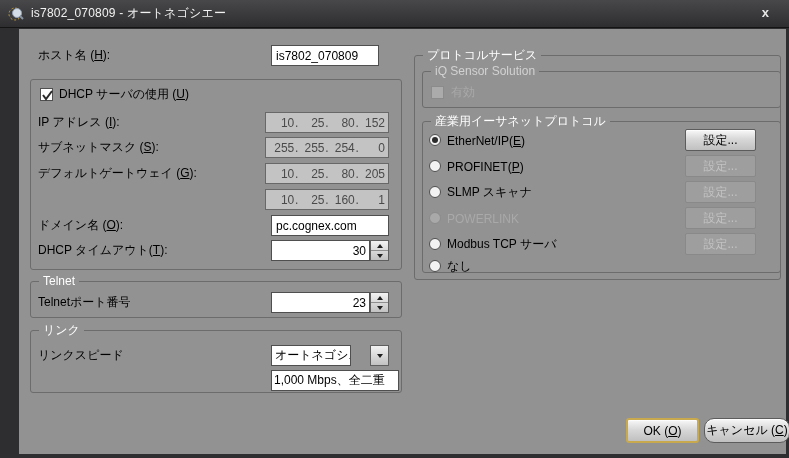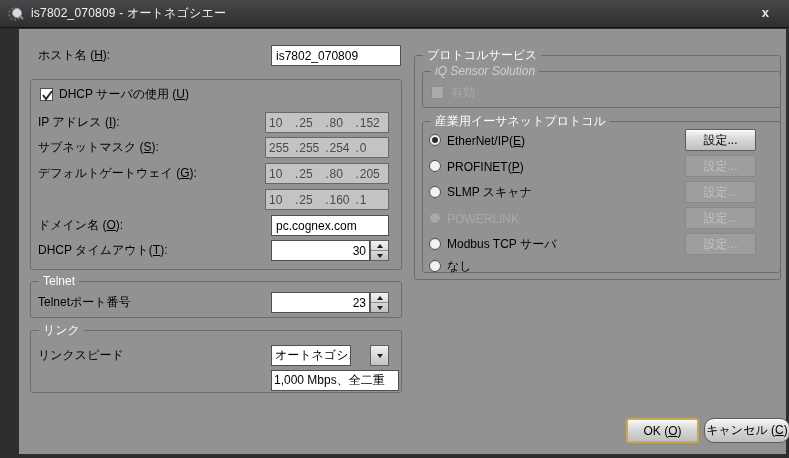--- a/index.html
+++ b/index.html
@@ -14,31 +14,31 @@
   .titlebar .title { margin-left:7px; font-size:12px; letter-spacing:0.2px; }
   .close-x { position:absolute; right:20px; top:5px; color:#e6e6e6; font-weight:bold;
     font-size:13px; cursor:default; }
 
   .dlg-body { position:absolute; left:3px; right:3px; top:29px; bottom:4px; background:#929292;margin-left:16px; }
   .mn { text-decoration:underline; }
 
   .group { position:absolute; border:1px solid #6c6c6c; border-radius:3px; }
   .legend { position:absolute; top:-8px; left:8px; background:#929292; padding:0 4px;
     color:#ffffff; line-height:15px; font-size:12px; white-space:nowrap; }
-  .legend.dim { color:#d2d2d2;font-style:italic; }
+  .legend.dim { color:#d2d2d2; }
 
   .row-label { position:absolute; left:19px; height:21px; display:flex; align-items:center; }
 
   .tf { position:absolute; background:#ffffff; border:1px solid #4f4f4f; color:#000;
     height:21px; display:flex; align-items:center; padding:0 4px; overflow:hidden; white-space:nowrap; }
   .tf.num { justify-content:flex-end; padding-right:3px; }
 
   .ipf { position:absolute; background:#c3c3c3; border:1px solid #686868; color:#4a4a4a;
     height:21px; display:flex; align-items:center; padding:0 3px; }
-  .octet { flex:1; text-align:left; }
+  .octet { flex:1; text-align:right; }
   .ipdot { width:5px; text-align:center; color:#4a4a4a; }
 
   .spinbtns { position:absolute; width:19px; height:21px; display:flex; flex-direction:column;
     border:1px solid #5f5f5f; background:linear-gradient(#f2f2f2,#c2c2c2); }
   .spinbtn { flex:1; display:flex; align-items:center; justify-content:center; }
   .spinbtn + .spinbtn { border-top:1px solid #8e8e8e; }
   .tri-up { width:0; height:0; border-left:3px solid transparent; border-right:3px solid transparent;
     border-bottom:4px solid #1e1e1e; }
   .tri-down { width:0; height:0; border-left:3px solid transparent; border-right:3px solid transparent;
     border-top:4px solid #1e1e1e; }
@@ -79,21 +79,21 @@
     </svg>
     <span class="title">is7802_070809 - オートネゴシエー</span>
     <span class="close-x">x</span>
   </div>
 
   <div class="dlg-body">
 
     <div class="row-label" style="top:16px;">
       <span><span>ホスト名 (</span><span class="mn">H</span><span>):</span></span>
     </div>
-    <div class="tf" style="left:252px;top:16px;width:130px;">is7802_070809</div>
+    <div class="tf" style="left:252px;top:16px;width:108px;">is7802_070809</div>
 
     <div class="group" style="left:11px;top:50px;width:372px;height:191px;"></div>
 
     <div class="cb" style="left:21px;top:59px;">
       <svg width="13" height="14">
         <polyline points="2,7 5,11 11,3" fill="none" stroke="#2a2a2a" stroke-width="2"></polyline>
       </svg>
     </div>
     <div class="row-label" style="left:40px;top:55px;">
       <span><span>DHCP サーバの使用 (</span><span class="mn">U</span><span>)</span></span>

